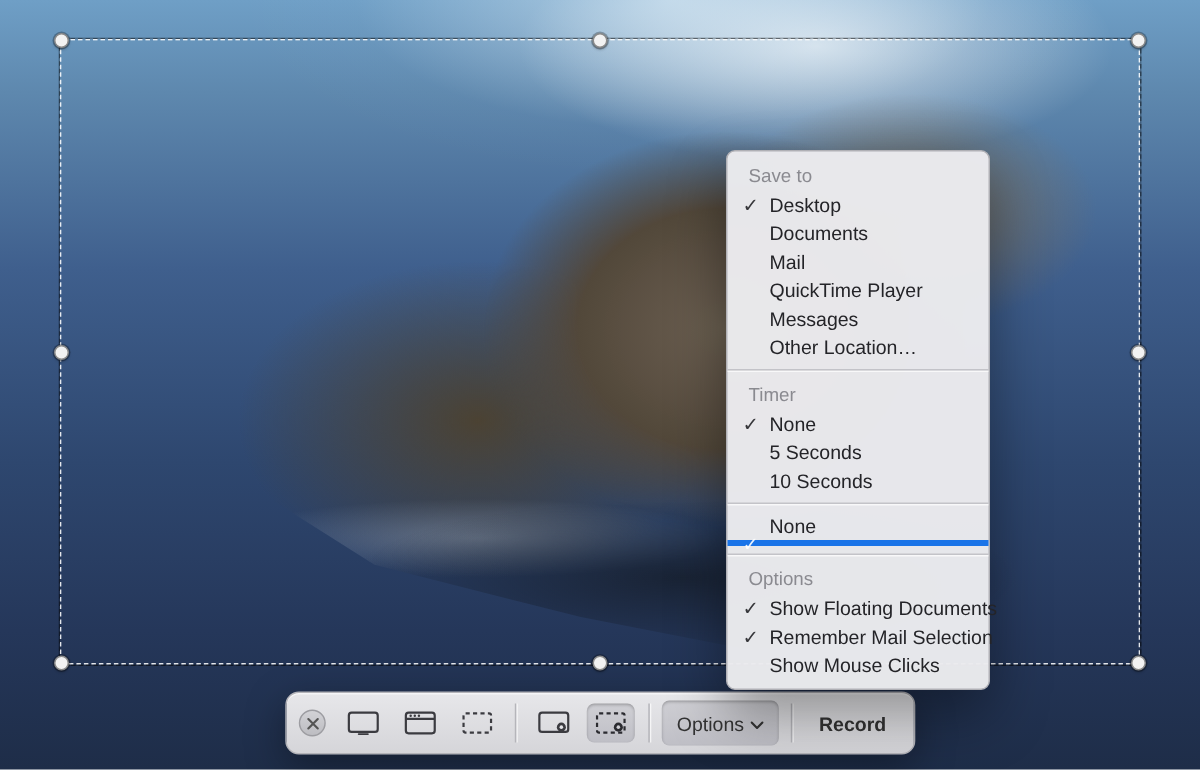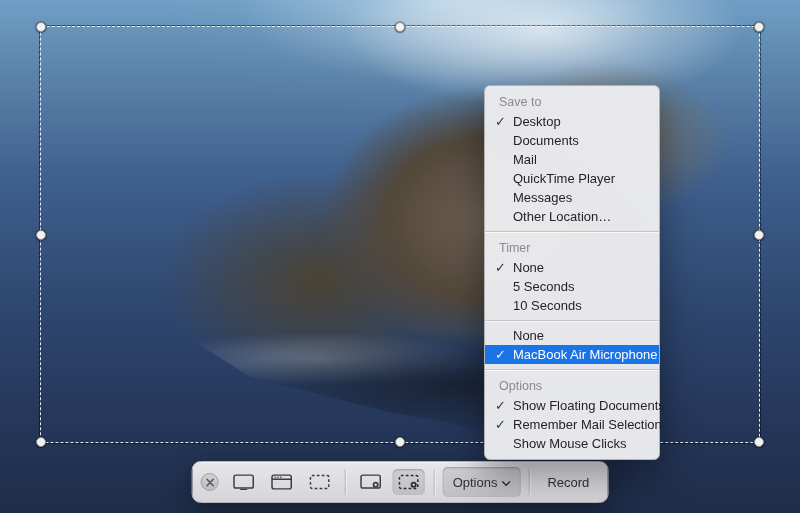--- a/index.html
+++ b/index.html
@@ -70,21 +70,21 @@
     display:flex; align-items:center; justify-content:center;
     color:#3a3a3e; cursor:default;
   }
   .tb-btn.active{ background:linear-gradient(180deg,#cfcfd4,#bfbfc6); box-shadow: inset 0 1px 2px rgba(0,0,0,.25);}
   .tb-btn svg{width:22px;height:18px}
   .tb-text{
     height:30px; padding:0 10px; display:flex; align-items:center; gap:4px;
     font-size:13px; color:#333; border-radius:5px; margin:0 2px;
   }
   .tb-text.active{ background:linear-gradient(180deg,#cfcfd4,#bfbfc6); box-shadow: inset 0 1px 2px rgba(0,0,0,.25);}
-  .tb-text.record{ font-weight:400; }
+  .tb-text.record{ font-weight:700; }
   .tb-close{
     width:18px; height:18px; border-radius:50%;
     background:linear-gradient(180deg,#d2d2d6,#bdbdc2);
     border:1px solid #9d9da2; color:#555;
     display:flex; align-items:center; justify-content:center;
     font-size:11px; line-height:1; margin-right:6px;
   }
 
   
   .popover{
@@ -226,21 +226,20 @@
     <span>10 Seconds</span>
   </div>
 
   <div class="menu-divider"></div>
 
   <div class="menu-item">
     <span>None</span>
   </div>
   <div class="menu-item selected">
     <span class="check">✓</span>
-    <span>MacBook Air Microphone</span>
   </div>
 
   <div class="menu-divider"></div>
 
   <div class="menu-section-title">Options</div>
   <div class="menu-item">
     <span class="check">✓</span>
     <span>Show Floating Documents</span>
   </div>
   <div class="menu-item">

